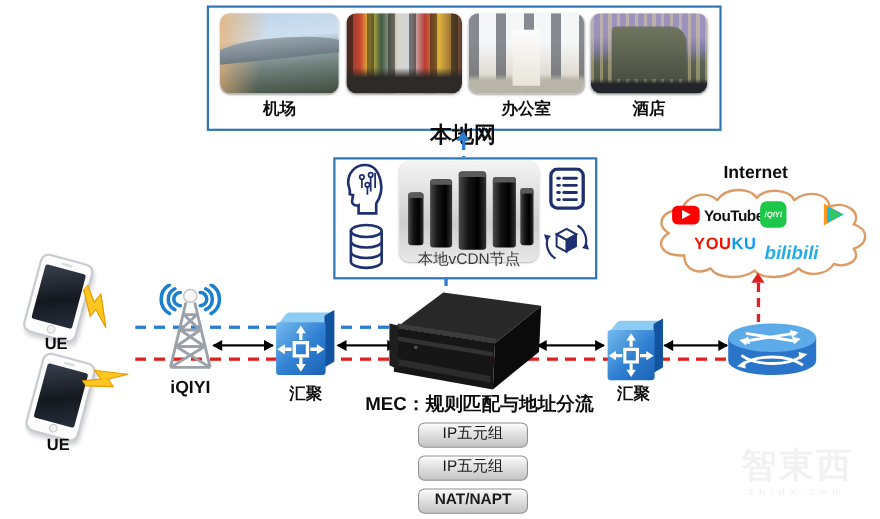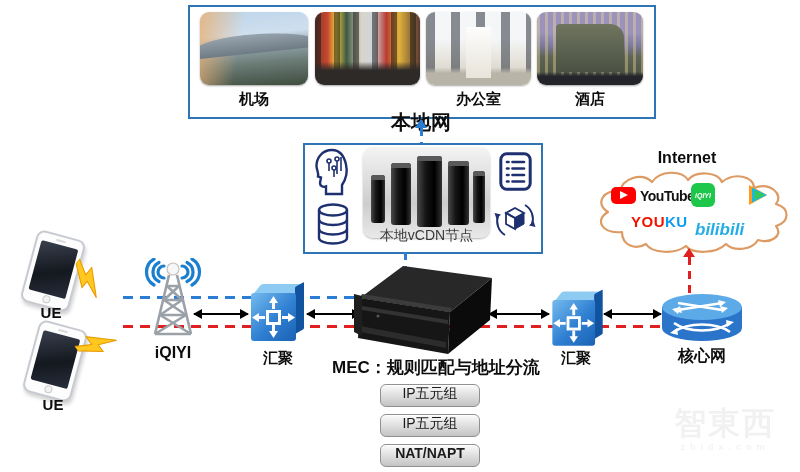--- a/index.html
+++ b/index.html
@@ -319,18 +319,17 @@
     </g>
     <g fill="#fff">
       <polygon points="66,10 58,8 60,15"></polygon>
         <polygon points="14,19 22,21 20,14"></polygon>
       <polygon points="12,17 20,15 18,22"></polygon>
         <polygon points="68,16 60,14 62,21"></polygon>
       <polygon points="74,30 66,28 67,35"></polygon>
         <polygon points="10,41 18,43 17,36"></polygon>
     </g>
   </svg>
-  <div class="lbl" style="left:660px;top:346px;width:84px;font-size:16px;">核心网</div>
 
   <div class="wm" style="left:655px;top:402px;width:140px;font-size:32px;letter-spacing:2px;">智東西</div>
   <div class="wm" style="left:655px;top:442px;width:140px;font-size:9px;letter-spacing:5px;">zhidx.com</div>
 
 </div>
 
 </body></html>

